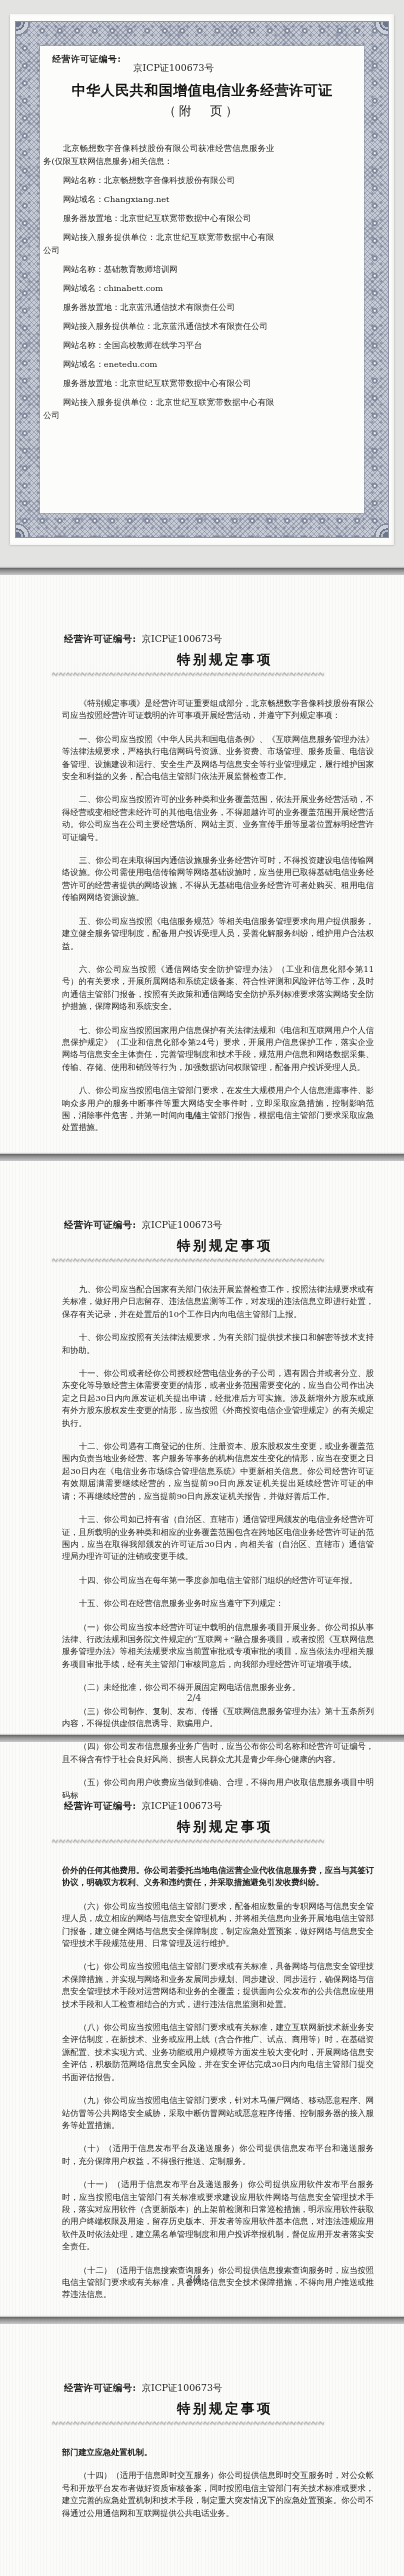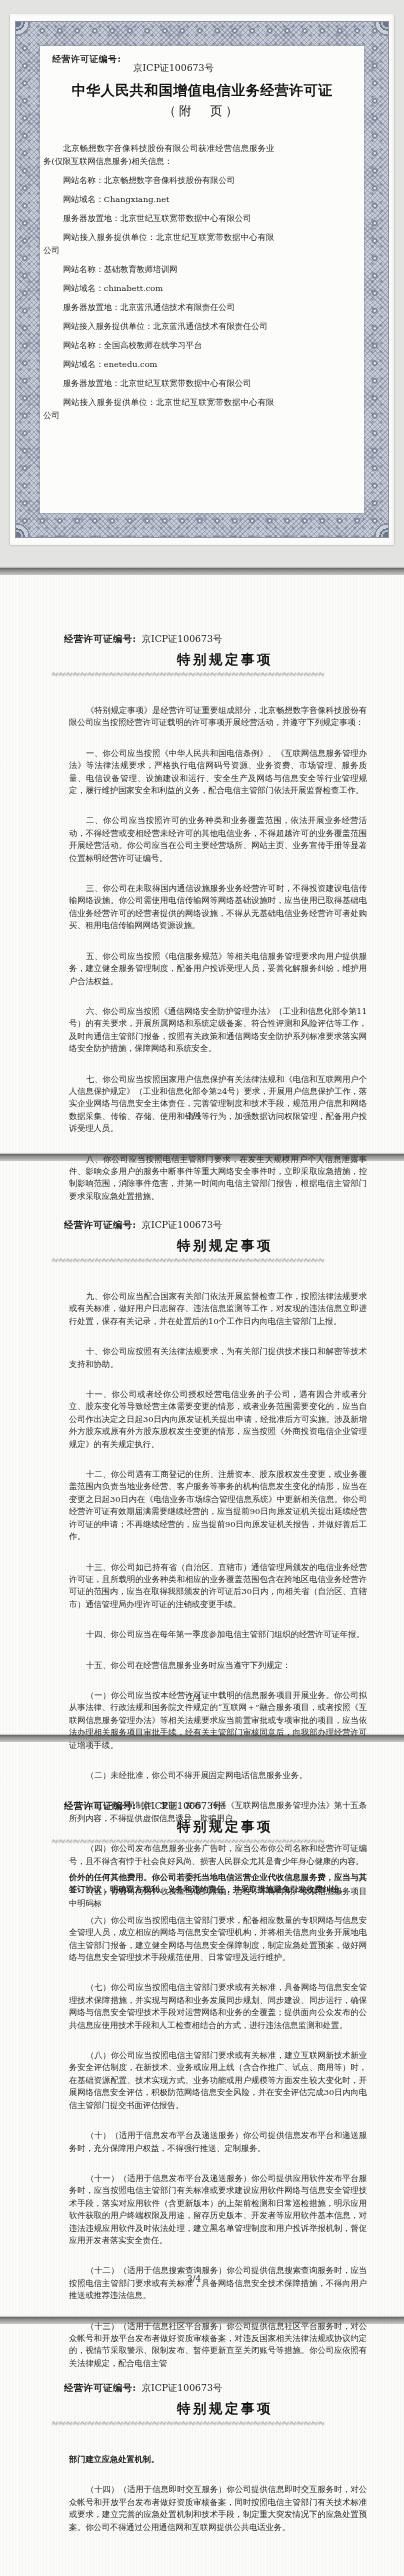--- a/index.html
+++ b/index.html
@@ -66,21 +66,21 @@
   .pg5{top:2324px;height:549px;}
   .spage .hdr{position:absolute;left:56px;top:58px;font-size:9.3px;color:#1d1d1d;white-space:nowrap;}
   .spage .hdr .lab{font-weight:700;letter-spacing:0.5px;}
   .spage .hdr .num{margin-left:5.2px;}
   .spage .stitle{position:absolute;left:0;top:76px;width:100%;text-align:center;font-size:13.4px;font-weight:700;letter-spacing:2.6px;color:#161616;padding-left:37px;}
   .spage .wavy{position:absolute;left:50%;top:96px;transform:translateX(-50%);}
   .spage .body{
     position:absolute;left:43px;top:111px;width:334px;
     font-size:8.2px;line-height:12.4px;text-align:justify;color:#242424;
   }
-  .spage .body p{margin:18px;text-indent:17px;}
+  .spage .body p{margin:11px;text-indent:17px;}
   .spage .body p.cont{text-indent:0;font-weight:bold;}
   .pagenum{position:absolute;left:0;width:100%;text-align:center;font-size:8.8px;color:#333;padding-left:6px;}
   .pg2 .pagenum{top:536px;}
   .pg3 .pagenum{top:532px;}
   .pg4 .pagenum{top:532px;}
   .defs-holder{position:absolute;width:0;height:0;overflow:hidden;}
 </style>
 </head>
 <body>
 
@@ -201,24 +201,24 @@
   <div class="stitle">特别规定事项</div>
   <svg class="wavy" width="273" height="6.2" viewBox="0 0 530 12">
       <rect width="530" height="12" fill="url(#zz)"></rect>
     </svg>
   <div class="body">
 
   <p class="cont">价外的任何其他费用。你公司若委托当地电信运营企业代收信息服务费，应当与其签订协议，明确双方权利、义务和违约责任，并采取措施避免引发收费纠纷。</p>
       <p>（六）你公司应当按照电信主管部门要求，配备相应数量的专职网络与信息安全管理人员，成立相应的网络与信息安全管理机构，并将相关信息向业务开展地电信主管部门报备，建立健全网络与信息安全保障制度，制定应急处置预案，做好网络与信息安全管理技术手段规范使用、日常管理及运行维护。</p>
       <p>（七）你公司应当按照电信主管部门要求或有关标准，具备网络与信息安全管理技术保障措施，并实现与网络和业务发展同步规划、同步建设、同步运行，确保网络与信息安全管理技术手段对运营网络和业务的全覆盖；提供面向公众发布的公共信息应使用技术手段和人工检查相结合的方式，进行违法信息监测和处置。</p>
       <p>（八）你公司应当按照电信主管部门要求或有关标准，建立互联网新技术新业务安全评估制度，在新技术、业务或应用上线（含合作推广、试点、商用等）时，在基础资源配置、技术实现方式、业务功能或用户规模等方面发生较大变化时，开展网络信息安全评估，积极防范网络信息安全风险，并在安全评估完成30日内向电信主管部门提交书面评估报告。</p>
+      <p>（九）你公司应当按照电信主管部门要求，针对木马僵尸网络、移动恶意程序、网站仿冒等公共网络安全威胁，采取中断仿冒网站或恶意程序传播、控制服务器的接入服务等处置措施。</p>
       <p>（十）（适用于信息发布平台及递送服务）你公司提供信息发布平台和递送服务时，充分保障用户权益，不得强行推送、定制服务。</p>
       <p>（十一）（适用于信息发布平台及递送服务）你公司提供应用软件发布平台服务时，应当按照电信主管部门有关标准或要求建设应用软件网络与信息安全管理技术手段，落实对应用软件（含更新版本）的上架前检测和日常巡检措施，明示应用软件获取的用户终端权限及用途，留存历史版本、开发者等应用软件基本信息，对违法违规应用软件及时依法处理，建立黑名单管理制度和用户投诉举报机制，督促应用开发者落实安全责任。</p>
       <p>（十二）（适用于信息搜索查询服务）你公司提供信息搜索查询服务时，应当按照电信主管部门要求或有关标准，具备网络信息安全技术保障措施，不得向用户推送或推荐违法信息。</p>
-      <p>（十三）（适用于信息社区平台服务）你公司提供信息社区平台服务时，对公众帐号和开放平台发布者做好资质审核备案，对违反国家相关法律法规或协议约定的，视情节采取警示、限制发布、暂停更新直至关闭账号等措施。你公司应依照有关法律规定，配合电信主管</p>
     </div>
   <div class="pagenum">3/4</div>
 </section>
 
 <section class="spage pg5">
   <div class="hdr">
     <span class="lab">经营许可证编号:</span><span class="num">京ICP证100673号</span>
   </div>
   <div class="stitle">特别规定事项</div>
   <svg class="wavy" width="273" height="6.2" viewBox="0 0 530 12">

